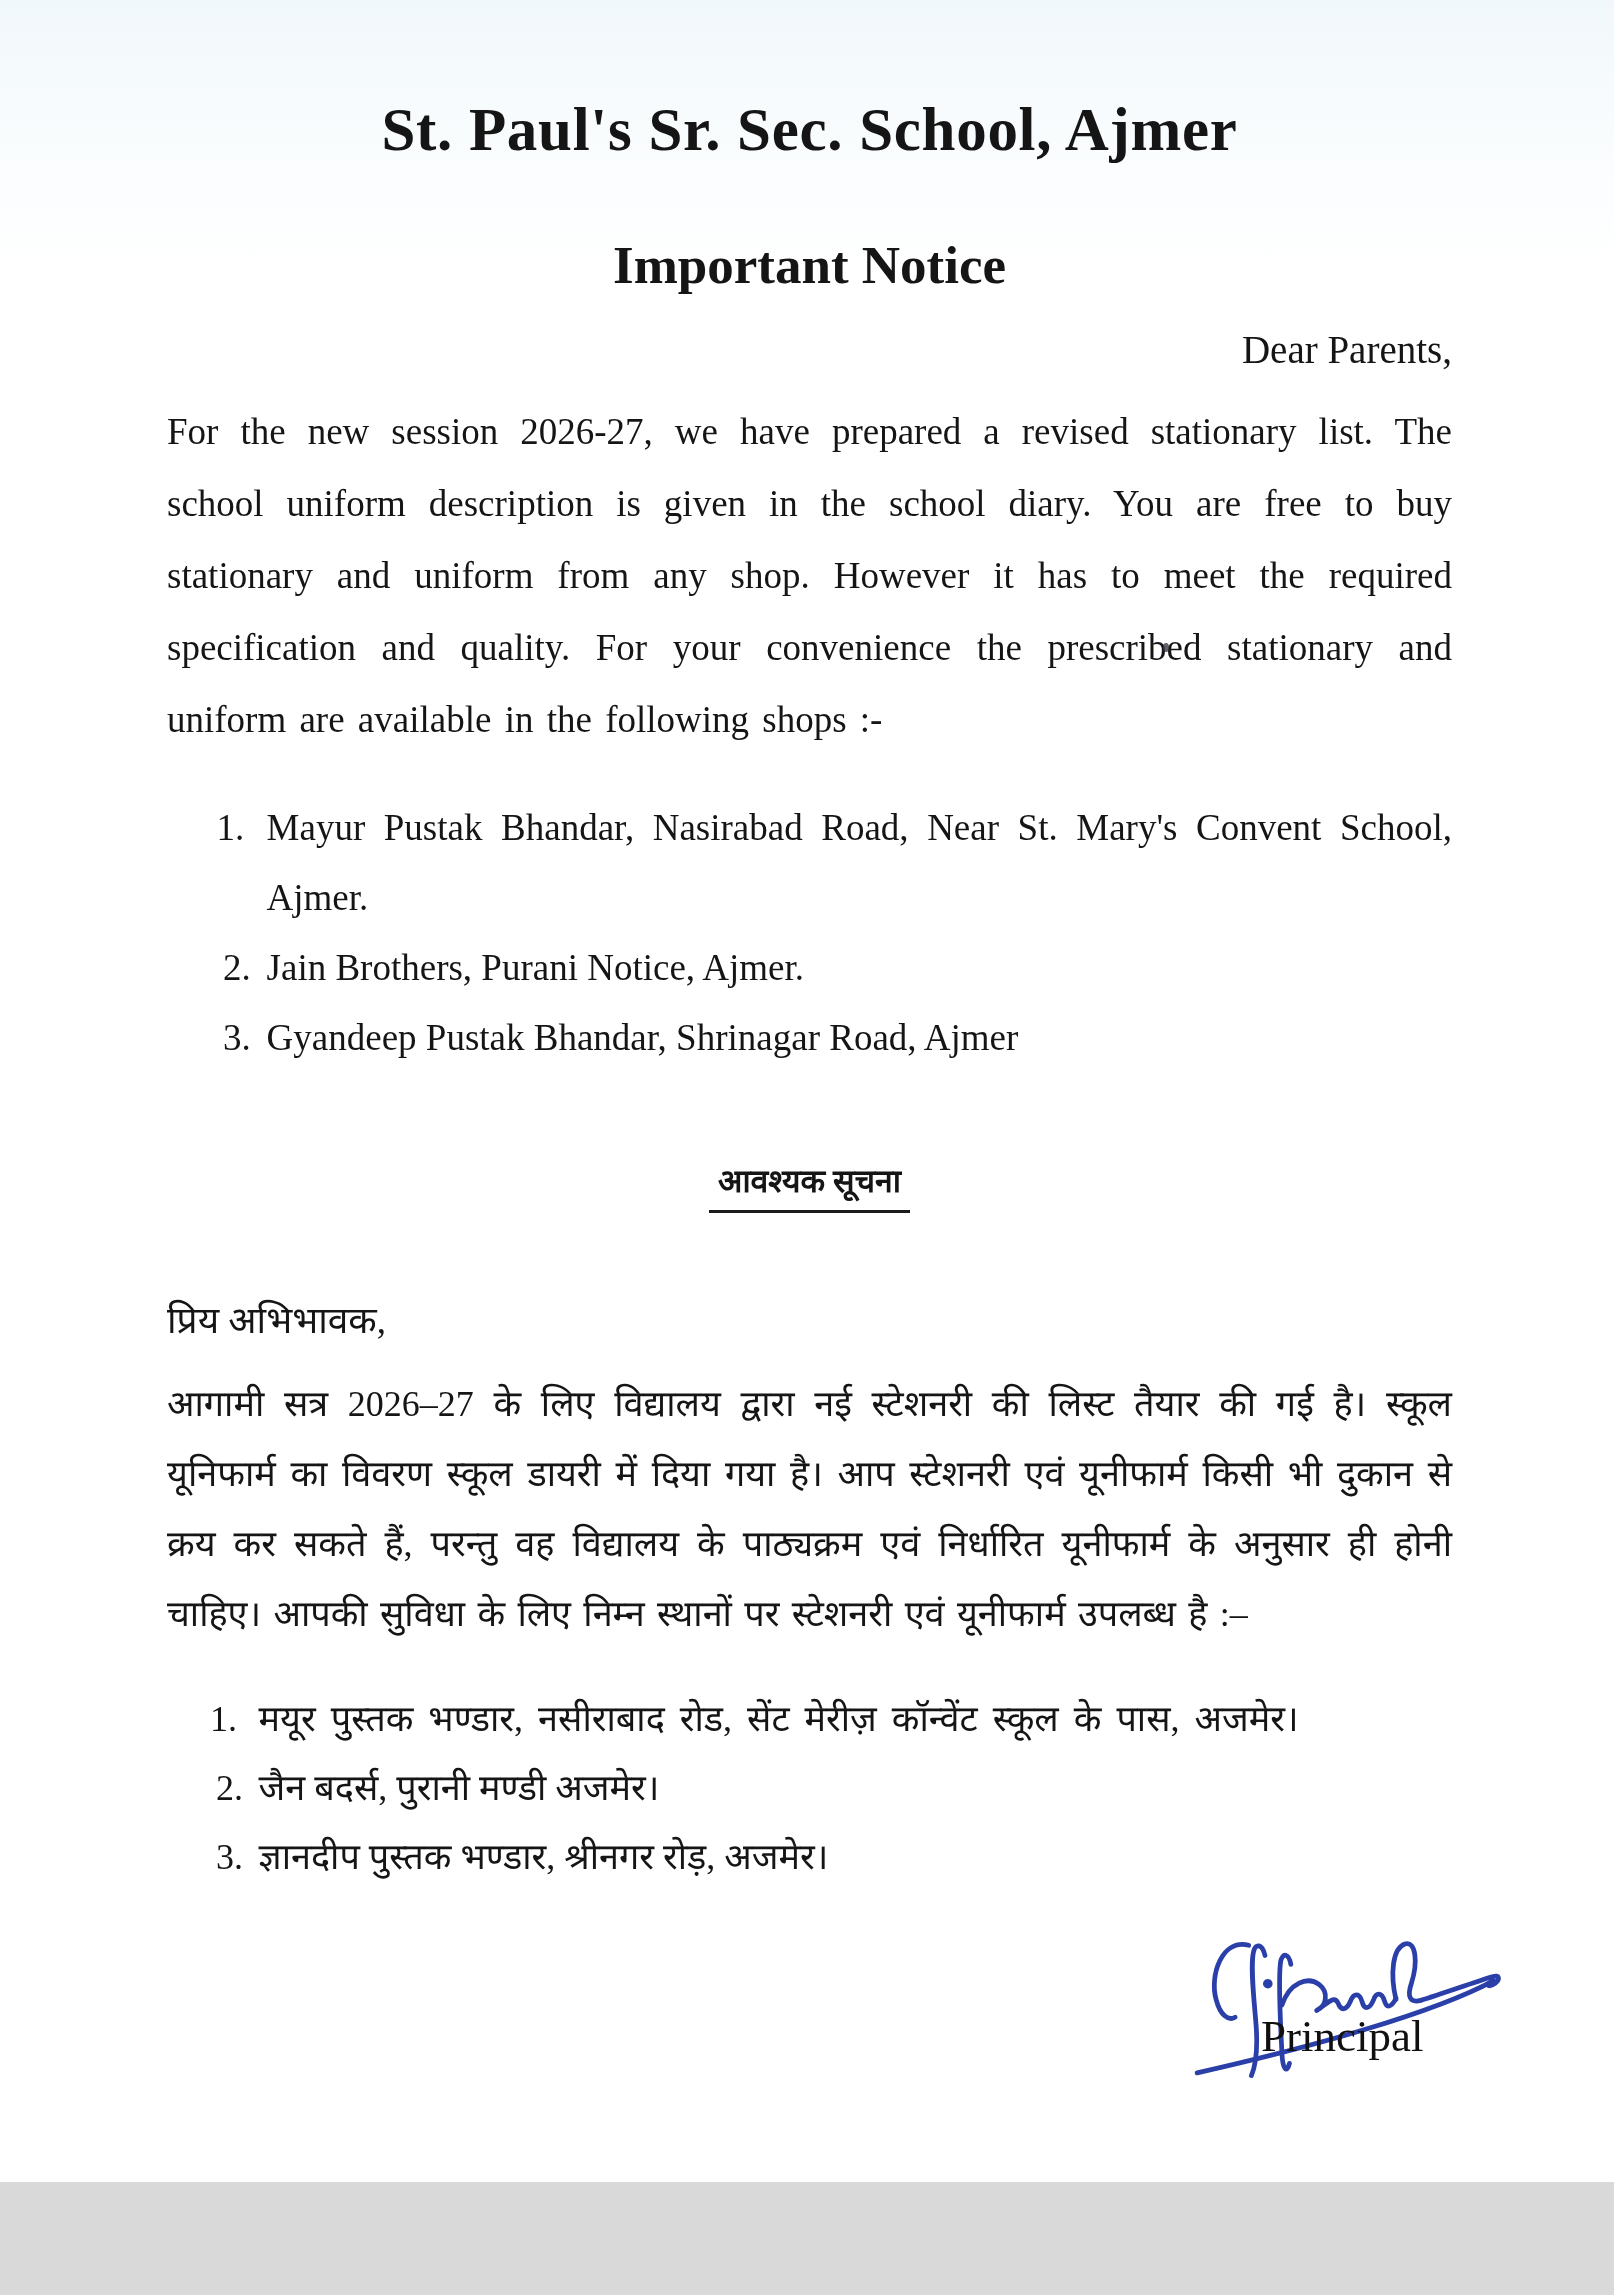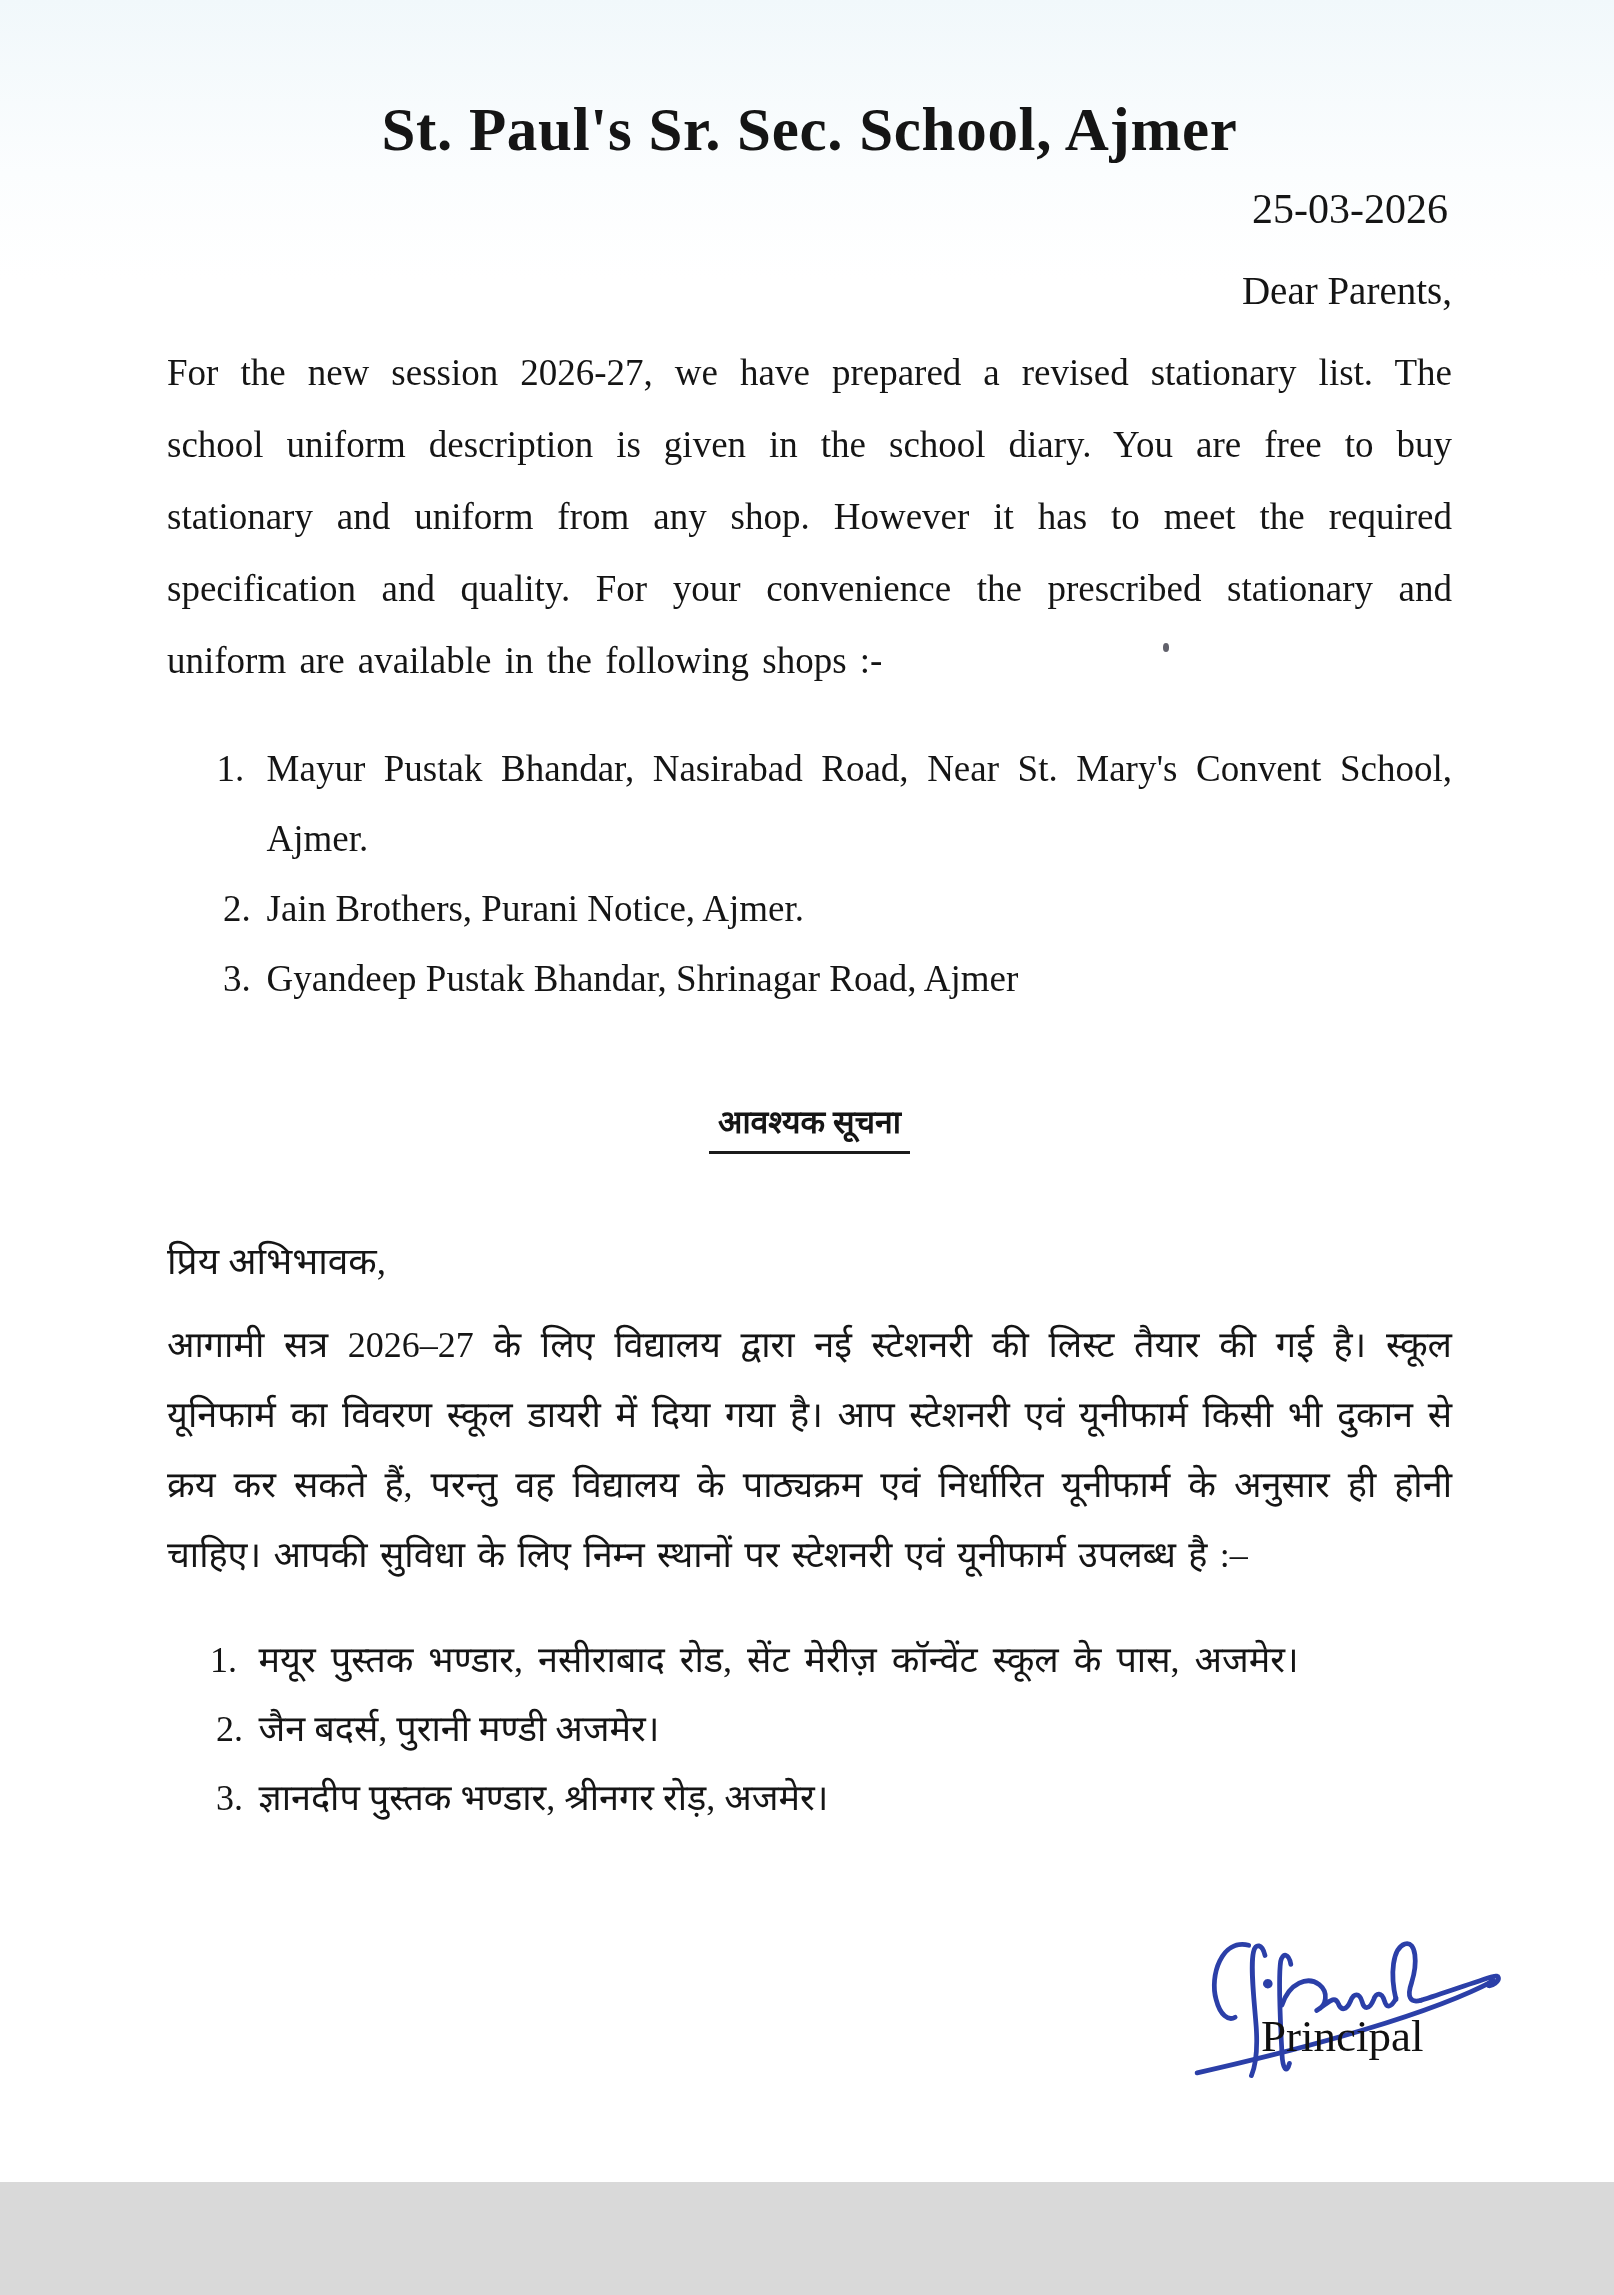--- a/index.html
+++ b/index.html
@@ -126,22 +126,22 @@
   }
 </style>
 </head>
 <body>
 
 <div class="page">
   <div class="content">
 
     <h1 class="school-name">St. Paul's Sr. Sec. School, Ajmer</h1>
 
+    <h2 class="notice-title">Important Notice</h2>
 
-    <div class="date-line">25-03-2026</div>
 
     <div class="salutation-en">Dear Parents,</div>
 
     <p class="body-en">For the new session 2026-27, we have prepared a revised stationary list. The school uniform description is given in the school diary. You are free to buy stationary and uniform from any shop. However it has to meet the required specification and quality. For your convenience the prescribed stationary and uniform are available in the following shops :-</p>
 
     <ol class="shops-en">
       <li class="justified">Mayur Pustak Bhandar, Nasirabad Road, Near St. Mary's Convent School, Ajmer.</li>
       <li>Jain Brothers, Purani Notice, Ajmer.</li>
       <li>Gyandeep Pustak Bhandar, Shrinagar Road, Ajmer</li>
     </ol>

